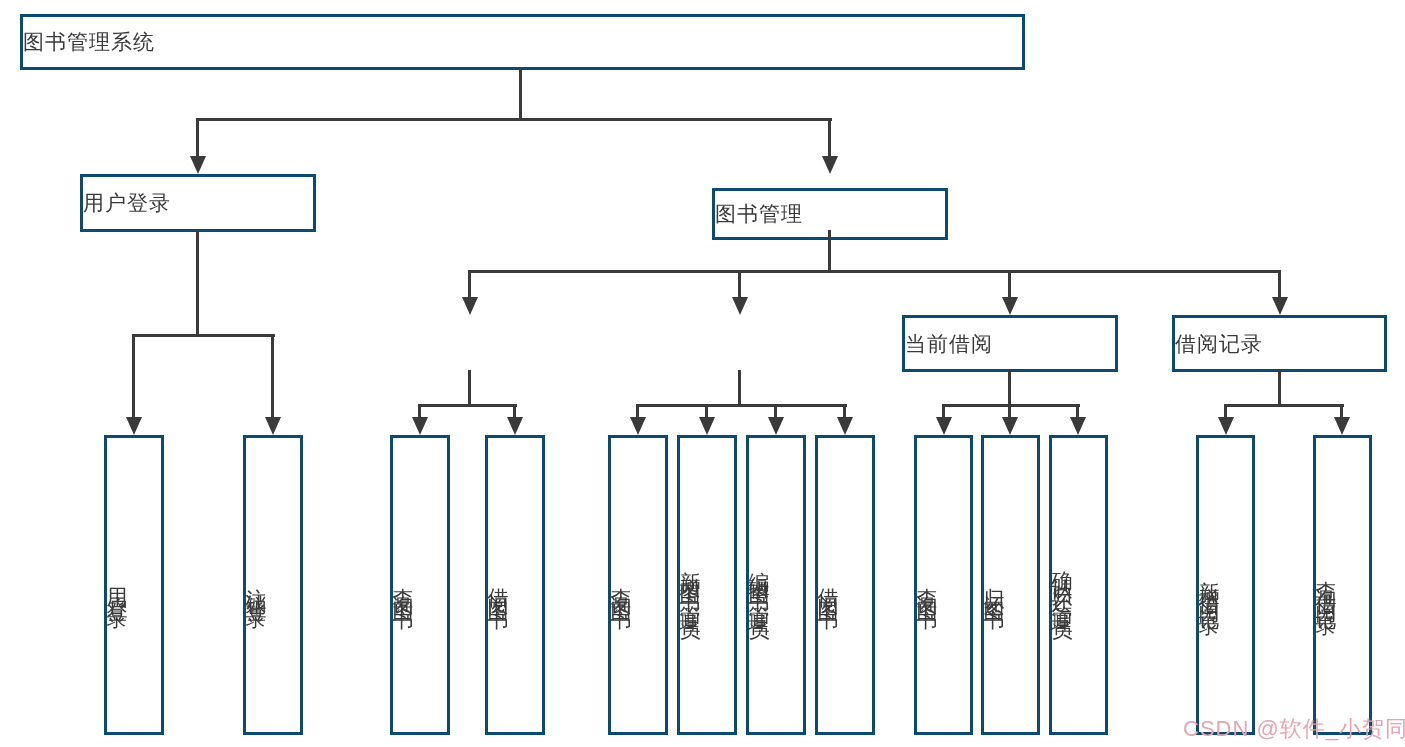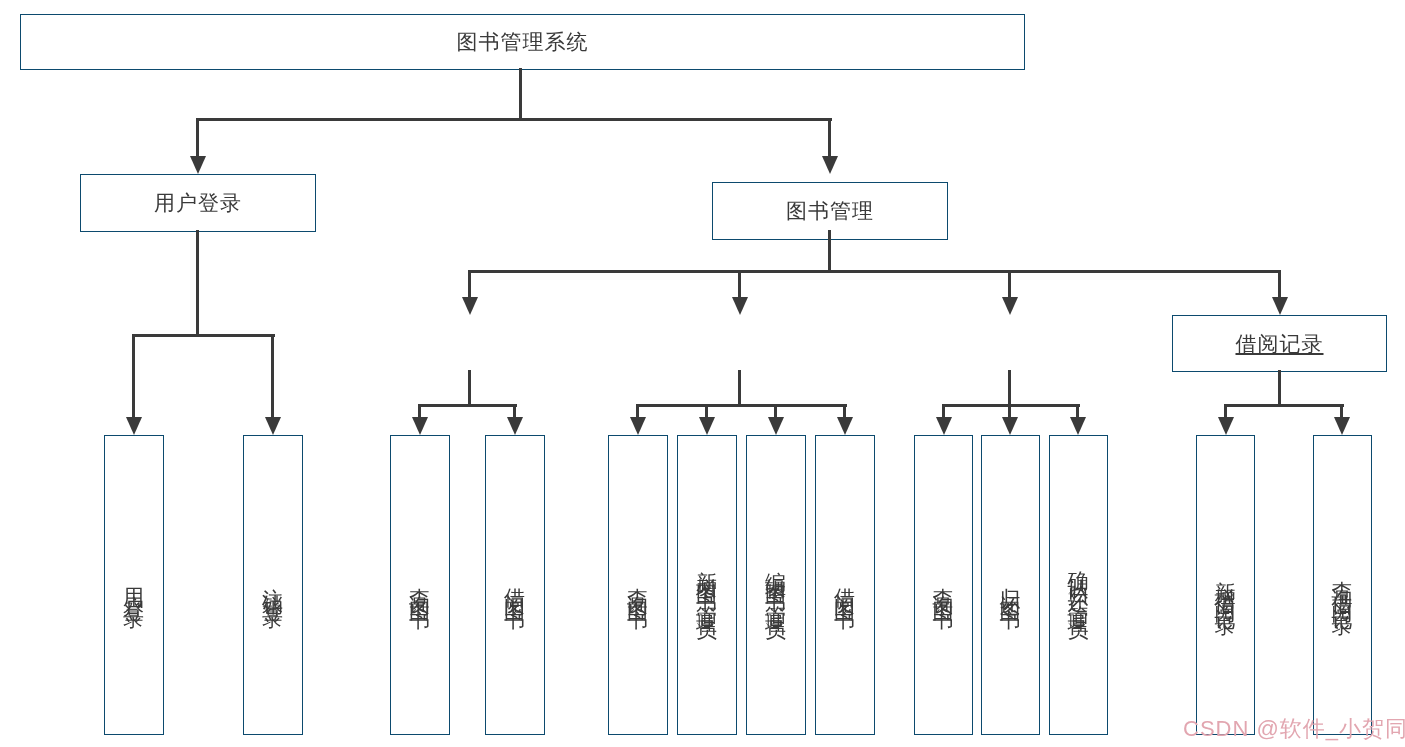--- a/index.html
+++ b/index.html
@@ -2,22 +2,22 @@
 <html><head>
 <meta charset="utf-8">
 <style>
   html,body { margin:0; padding:0; background:#ffffff; }
   .canvas {
     position:relative; width:1405px; height:747px; background:#ffffff;
     font-family:"Liberation Sans", sans-serif; overflow:hidden;
   }
   .box {
     position:absolute; box-sizing:border-box;
-    border:1px solid #0c4a6e; background:#ffffff;
-    display:flex; align-items:center; justify-content:center;
+    border:3px solid #0c4a6e; background:#ffffff;
+    display:flex; align-items:center; 
     color:#3a3a3a; font-size:21px; font-weight:400;
   }
   .box .lbl { white-space:nowrap; letter-spacing:1px; }
   .leaf .lbl {
     writing-mode:vertical-lr; white-space:normal;
     line-height:1; letter-spacing:7px; font-size:21px;
   }
   .vline, .hline { position:absolute; background:#3a3a3a; }
   .tri {
     position:absolute; width:0; height:0;
@@ -41,21 +41,21 @@
   <div class="vline" style="left:519px; top:68px; width:3px; height:52px;"></div>
   <div class="hline" style="left:196px; top:118px; width:636px; height:3px;"></div>
   <div class="vline" style="left:196px; top:118px; width:3px; height:40px;"></div>
   <div class="tri" style="left:190px; top:156px;"></div>
   <div class="vline" style="left:828px; top:118px; width:3px; height:40px;"></div>
   <div class="tri" style="left:822px; top:156px;"></div>
 
   <div class="box" style="left:80px; top:174px; width:236px; height:58px;">
     <span class="lbl">用户登录</span>
   </div>
-  <div class="box" style="left:712px; top:182px; width:236px; height:58px;">
+  <div class="box" style="left:712px; top:188px; width:236px; height:52px;">
     <span class="lbl">图书管理</span>
   </div>
 
   <div class="vline" style="left:196px; top:230px; width:3px; height:106px;"></div>
   <div class="hline" style="left:132px; top:334px; width:143px; height:3px;"></div>
   <div class="vline" style="left:132px; top:334px; width:3px; height:85px;"></div>
   <div class="tri" style="left:126px; top:417px;"></div>
   <div class="vline" style="left:271px; top:334px; width:3px; height:85px;"></div>
   <div class="tri" style="left:265px; top:417px;"></div>
 
@@ -63,21 +63,24 @@
   <div class="hline" style="left:468px; top:270px; width:813px; height:3px;"></div>
   <div class="vline" style="left:468px; top:270px; width:3px; height:29px;"></div>
   <div class="tri" style="left:462px; top:297px;"></div>
   <div class="vline" style="left:738px; top:270px; width:3px; height:29px;"></div>
   <div class="tri" style="left:732px; top:297px;"></div>
   <div class="vline" style="left:1008px; top:270px; width:3px; height:29px;"></div>
   <div class="tri" style="left:1002px; top:297px;"></div>
   <div class="vline" style="left:1278px; top:270px; width:3px; height:29px;"></div>
   <div class="tri" style="left:1272px; top:297px;"></div>
 
-  <div class="box" style="left:1172px; top:315px; width:215px; height:57px;text-decoration:underline;">
+  <div class="box" style="left:902px; top:315px; width:216px; height:57px;">
+    <span class="lbl">当前借阅</span>
+  </div>
+  <div class="box" style="left:1172px; top:315px; width:215px; height:57px;">
     <span class="lbl">借阅记录</span>
   </div>
 
   <div class="vline" style="left:468px; top:370px; width:3px; height:36px;"></div>
   <div class="hline" style="left:418px; top:404px; width:99px; height:3px;"></div>
   <div class="vline" style="left:418px; top:404px; width:3px; height:15px;"></div>
   <div class="tri" style="left:412px; top:417px;"></div>
   <div class="vline" style="left:513px; top:404px; width:3px; height:15px;"></div>
   <div class="tri" style="left:507px; top:417px;"></div>
 

